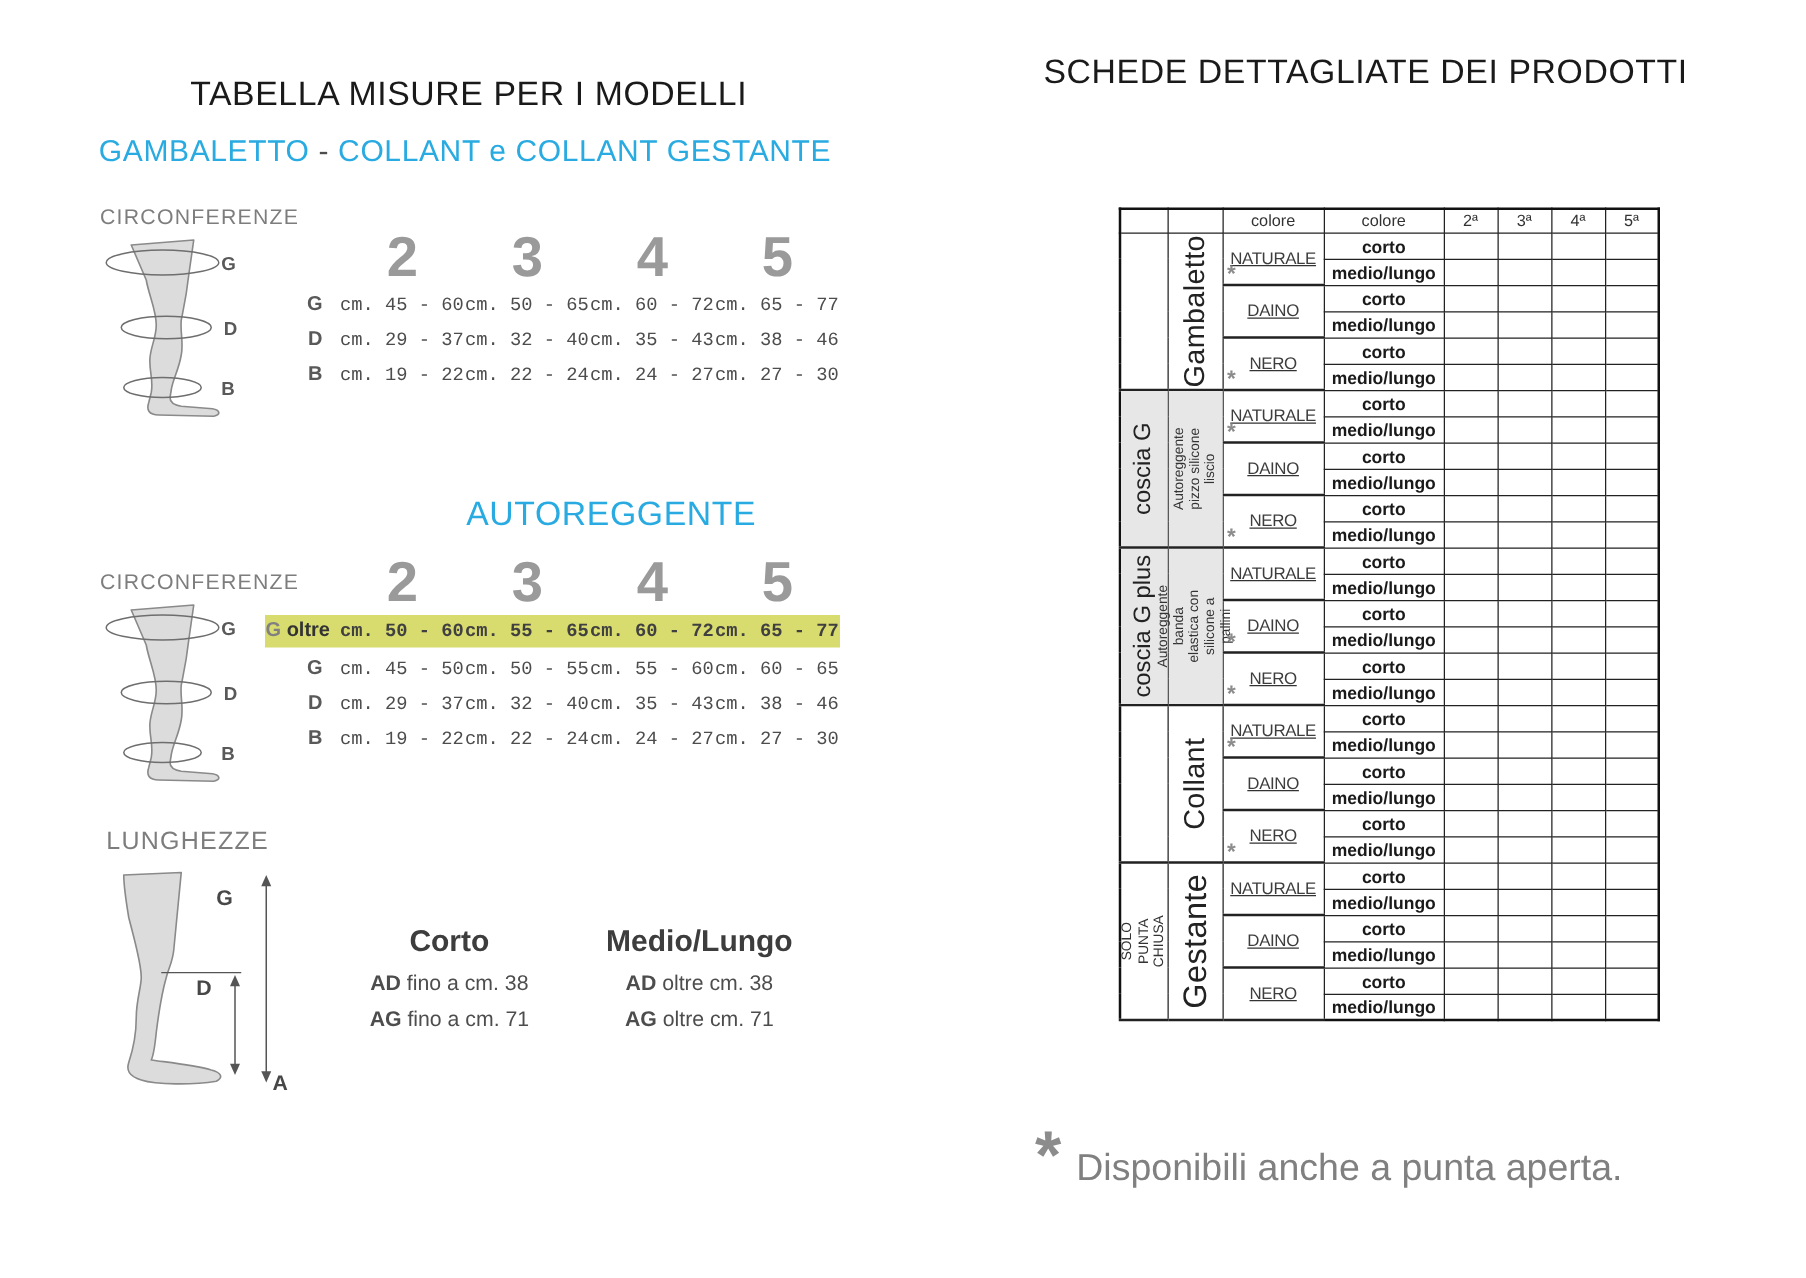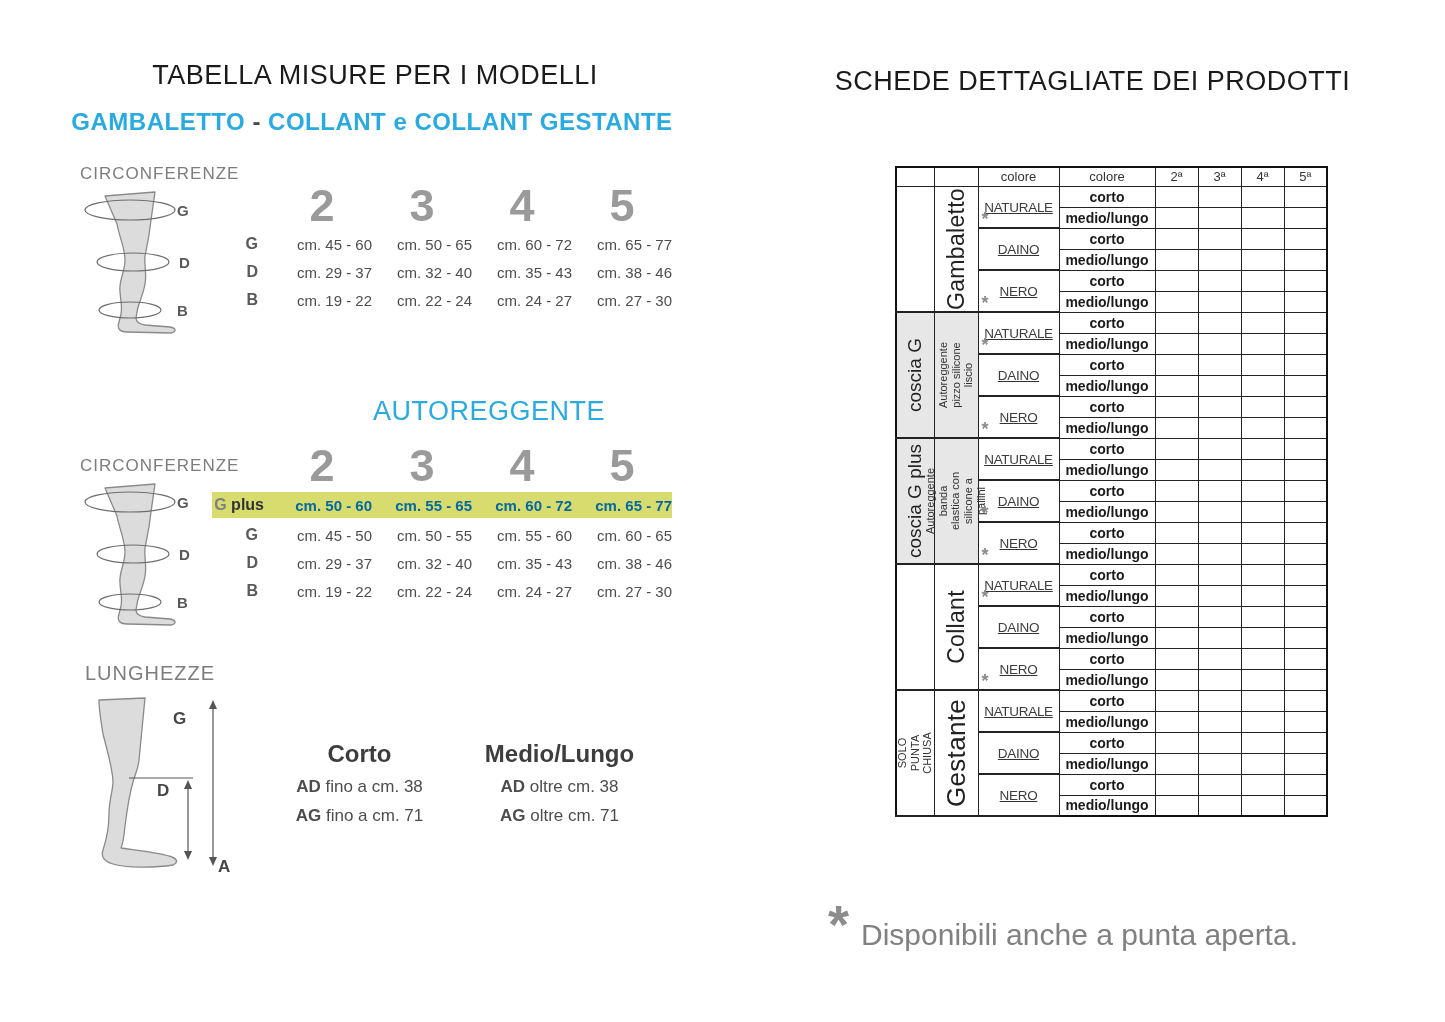--- a/index.html
+++ b/index.html
@@ -16,23 +16,23 @@
   .section-label { font-size:17px; color:#7d7d7d; letter-spacing:1px; }
   .lung-label { font-size:20px; color:#7d7d7d; letter-spacing:1px; }
   .auto-title { font-size:27px; color:#29abe2; letter-spacing:0.5px; text-align:right; }
 
   
   .sgrid { display:grid; grid-template-columns:60px 100px 100px 100px 100px; }
   .numgrid { height:52px; align-items:center; }
   .num { font-size:45px; font-weight:bold; color:#9a9a9a; text-align:center; }
   .mrow { height:28px; align-items:center; }
   .rlabel { font-size:16px; font-weight:bold; color:#595959; text-align:right; padding-right:14px; }
-  .val { font-size:15px; color:#4d4d4d; text-align:right; }
+  .val { font-size:15px; color:#4d4d4d; text-align:left;font-family:Liberation Mono, monospace; }
   .hl { background:#d8db6e; height:26px; align-items:center; }
-  .hl .val { color:#0369a1; font-weight:bold; }
+  .hl .val { color:#404040; font-weight:bold; }
   .hl-g { color:#808080; font-weight:bold; font-size:16px; }
   .hl-plus { color:#333; font-weight:bold; font-size:16px; }
 
   
   .lenblock { width:215px; text-align:center; }
   .len-title { font-size:24px; font-weight:bold; color:#3d3d3d; }
   .len-line { font-size:17px; color:#4d4d4d; margin-top:9px; }
   .len-line:first-of-type { margin-top:16px; }
   .len-line b { color:#4d4d4d; }
 
@@ -60,21 +60,21 @@
 
   svg text { font-family:"Liberation Sans", sans-serif; }
 </style>
 </head>
 <body>
 
 <div class="canvas">
 
   <div class="abs main-title" style="left:145px; top:60px; width:460px;">TABELLA MISURE PER I MODELLI</div>
 
-  <div class="abs subtitle" style="left:42px; top:108px; width:660px;font-weight:bold;"><span class="cyan">GAMBALETTO</span><span class="dash"> - </span><span class="cyan">COLLANT e COLLANT GESTANTE</span></div>
+  <div class="abs subtitle" style="left:42px; top:108px; width:660px;"><span class="cyan">GAMBALETTO</span><span class="dash"> - </span><span class="cyan">COLLANT e COLLANT GESTANTE</span></div>
 
   <div class="abs section-label" style="left:80px; top:164px;">CIRCONFERENZE</div>
 
   <svg class="abs" style="left:75px; top:186px;" width="160" height="150" viewBox="0 0 160 150">
     <path d="M30,10 L80,6 L76,34 C74,52 72,60 70,70 C69,80 72,88 70,98 C68,110 63,118 62,126 L61,132 C61,136 64,138 70,139 L95,141 C101,142 102,146 96,147 L52,146 C44,146 42,142 44,136 L46,128 C48,118 44,110 45,100 C46,90 50,84 50,74 C50,62 44,50 42,38 Z" fill="#dcdcdc" stroke="#8a8a8a" stroke-width="1.3" stroke-linejoin="round"></path>
     <ellipse cx="55" cy="24" rx="45" ry="10" fill="none" stroke="#6e6e6e" stroke-width="1.2"></ellipse>
     <ellipse cx="58" cy="76" rx="36" ry="9" fill="none" stroke="#6e6e6e" stroke-width="1.2"></ellipse>
     <ellipse cx="55" cy="124" rx="31" ry="8" fill="none" stroke="#6e6e6e" stroke-width="1.2"></ellipse>
     <text x="102" y="30" font-size="15" font-weight="bold" fill="#595959">G</text>
     <text x="104" y="82" font-size="15" font-weight="bold" fill="#595959">D</text>
@@ -129,21 +129,21 @@
 
   <div class="abs sgrid numgrid" style="left:212px; top:440px; width:460px;">
     <span></span>
     <span class="num">2</span>
     <span class="num">3</span>
     <span class="num">4</span>
     <span class="num">5</span>
   </div>
 
   <div class="abs sgrid hl" style="left:212px; top:492px; width:460px;">
-    <span class="rlabel" style="padding-right:8px;"><b class="hl-g">G</b><b class="hl-plus"> plus</b></span>
+    <span class="rlabel" style="padding-right:8px;"><b class="hl-g">G</b><b class="hl-plus"> oltre</b></span>
     <span class="val">cm. 50 - 60</span>
     <span class="val">cm. 55 - 65</span>
     <span class="val">cm. 60 - 72</span>
     <span class="val">cm. 65 - 77</span>
   </div>
 
   <div class="abs" style="left:212px; top:521px; width:460px;">
     <div class="sgrid mrow">
       <span class="rlabel">G</span>
       <span class="val">cm. 45 - 50</span>
@@ -190,21 +190,21 @@
     <div class="len-line"><b>AD</b><span> fino a cm. 38</span></div>
     <div class="len-line"><b>AG</b><span> fino a cm. 71</span></div>
   </div>
 
   <div class="abs lenblock" style="left:452px; top:740px;">
     <div class="len-title">Medio/Lungo</div>
     <div class="len-line"><b>AD</b><span> oltre cm. 38</span></div>
     <div class="len-line"><b>AG</b><span> oltre cm. 71</span></div>
   </div>
 
-  <div class="abs main-title" style="left:820px; top:66px; width:545px;">SCHEDE DETTAGLIATE DEI PRODOTTI</div>
+  <div class="abs main-title" style="left:820px; top:42px; width:545px;">SCHEDE DETTAGLIATE DEI PRODOTTI</div>
 
   <table class="ptable abs" style="left:895px; top:166px;">
     <colgroup>
       <col style="width:38px">
         <col style="width:44px">
         <col style="width:81px">
         <col style="width:96px">
       <col style="width:43px">
         <col style="width:43px">
         <col style="width:43px">

